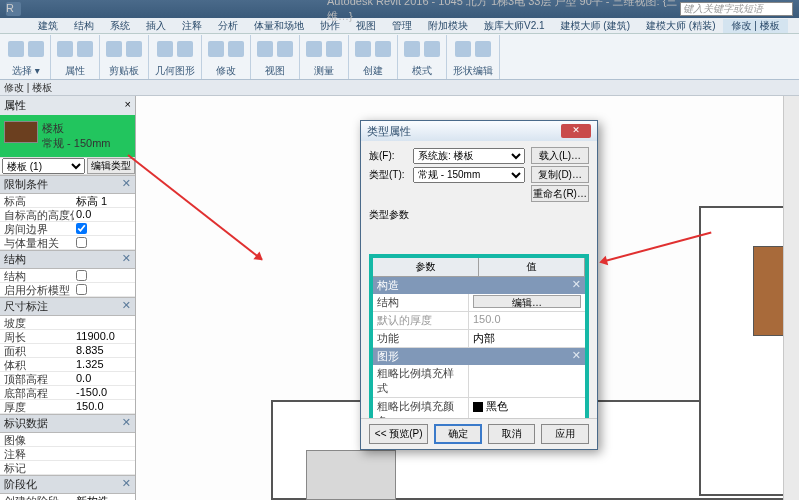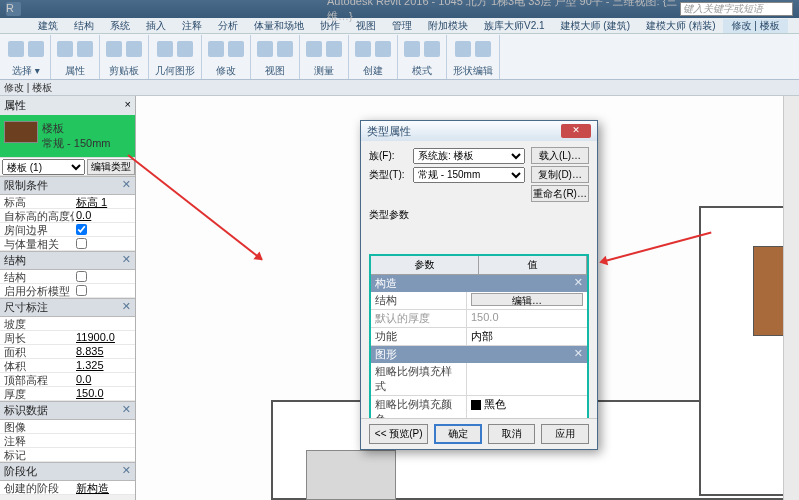--- a/index.html
+++ b/index.html
@@ -22,39 +22,39 @@
 .props-item-card { display: flex; padding: 6px 4px; background: #22c55e; border-bottom: 1px solid #ddd; }
 .swatch { width: 34px; height: 22px; background: #6b3f1f; border: 1px solid #888; margin-right: 4px; }
 .props-item-card .txt { font-size: 10px; color: #333; }
 .props-row { display: flex; align-items: flex-end; height: 18px; background: #fafafa; border-bottom: 1px solid #e0e0e0; }
 .props-row select { flex: 1; height: 16px; font-size: 10px; margin: 0 2px; }
 .edit-type-btn { font-size: 10px; height: 16px; background: #eaeaea; border: 1px solid #a0a0a0; cursor: pointer; padding: 0 3px; }
 .section-hdr { background: #d8dde3; padding: 1px 4px; font-size: 10px; color: #222; border-top: 1px solid #b8b8b8; border-bottom: 1px solid #b8b8b8; display: flex; justify-content: space-between; }
 .section-hdr .exp { color: #5a7a9a; }
 .param-row { display: flex; height: 14px; font-size: 10px; background: #fff; border-bottom: 1px solid #e8e8e8; }
 .param-row .k { width: 74px; padding-left: 4px; color: #3a3a3a; overflow: hidden; white-space: nowrap; }
-.param-row .v { flex: 1; padding-left: 2px; background: #fff; text-decoration: underline; }
+.param-row .v { flex: 1; padding-left: 2px; background: #fff; }
 .param-row .v input { width: 100%; border: none; font-size: 10px; height: 12px; }
 .param-row.chk .v { display: flex; align-items: center; }
 .param-row.chk .v input { width: 11px; height: 11px; }
 .canvas { flex: 1; background: #fdfdfd; position: relative; overflow: hidden; }
 .wall-bottom { position: absolute; left: 135px; bottom: 0; width: 620px; height: 100px; border: 2px solid #555; background: #fff; }
 .wall-right { position: absolute; right: 0; top: 110px; width: 100px; height: 290px; border: 2px solid #555; background: #fff; }
 .furniture1 { position: absolute; left: 170px; bottom: 0; width: 90px; height: 50px; background: #d8d8d8; border: 1px solid #888; }
 .furniture2 { position: absolute; right: 10px; top: 150px; width: 36px; height: 90px; background: #a86a3a; border: 1px solid #555; }
 .dialog { position: absolute; left: 360px; top: 120px; width: 238px; height: 330px; background: #f0f0f0; border: 1px solid #4a6a8a; box-shadow: 3px 3px 10px rgba(0,0,0,0.4); display: flex; flex-direction: column; }
 .dlg-title { background: linear-gradient(#fafcff, #d8e4f0); height: 20px; display: flex; align-items: center; padding: 0 6px; font-size: 11px; color: #2a4a6a; }
 .dlg-close { margin-left: auto; width: 30px; height: 14px; background: #c94a4a; color: #fff; text-align: center; line-height: 12px; font-size: 9px; cursor: pointer; border-radius: 2px; }
 .dlg-body { padding: 6px 8px; flex: 1; overflow: auto; }
 .dlg-topgrid { display: grid; grid-template-columns: 38px 1fr 58px; gap: 2px 6px; align-items: center; margin-bottom: 4px; }
 .dlg-topgrid label { font-size: 10px; }
 .dlg-topgrid select { height: 16px; font-size: 10px; }
 .dlg-topgrid button { height: 17px; font-size: 10px; background: #eaeaea; border: 1px solid #a0a0a0; cursor: pointer; }
 .params-label { font-size: 10px; margin: 6px 0 2px; }
-.params-table { border: 2px solid #14b8a6; margin-top: 32px; }
+.params-table { border: 4px solid #14b8a6; margin-top: 32px; }
 .params-hdr { display: flex; background: #e8ecf0; border-bottom: 1px solid #a0a0a0; }
 .params-hdr div { flex: 1; text-align: center; font-size: 10px; padding: 2px 0; border-right: 1px solid #a0a0a0; }
 .params-cat { background: #8098b8; color: #fff; font-size: 10px; padding: 1px 4px; display: flex; justify-content: space-between; }
 .params-cat .exp { color: #e0e8f0; }
 .params-row { display: flex; font-size: 10px; border-bottom: 1px solid #d8d8d8; background: #fff; min-height: 14px; }
 .params-row .pk { width: 96px; padding: 1px 4px; border-right: 1px solid #d8d8d8; color: #444; }
 .params-row .pk.dim { color: #999; font-family: Liberation Mono, monospace; }
 .params-row .pv { flex: 1; padding: 1px 4px; }
 .params-row .pv.dim { color: #999; }
 .pv-btn { width: 100%; height: 13px; font-size: 10px; background: #eaeaea; border: 1px solid #a0a0a0; cursor: pointer; }
@@ -248,20 +248,24 @@
         </div>
         <div class="param-row">
           <div class="k">体积</div>
           <div class="v">1.325</div>
         </div>
         <div class="param-row">
           <div class="k">顶部高程</div>
           <div class="v">0.0</div>
         </div>
         <div class="param-row">
+          <div class="k">底部高程</div>
+          <div class="v">-150.0</div>
+        </div>
+        <div class="param-row">
           <div class="k">厚度</div>
           <div class="v">150.0</div>
         </div>
         <div class="section-hdr">
           <span>标识数据</span>
           <span class="exp">✕</span>
         </div>
         <div class="param-row">
           <div class="k">图像</div>
           <div class="v"></div>

